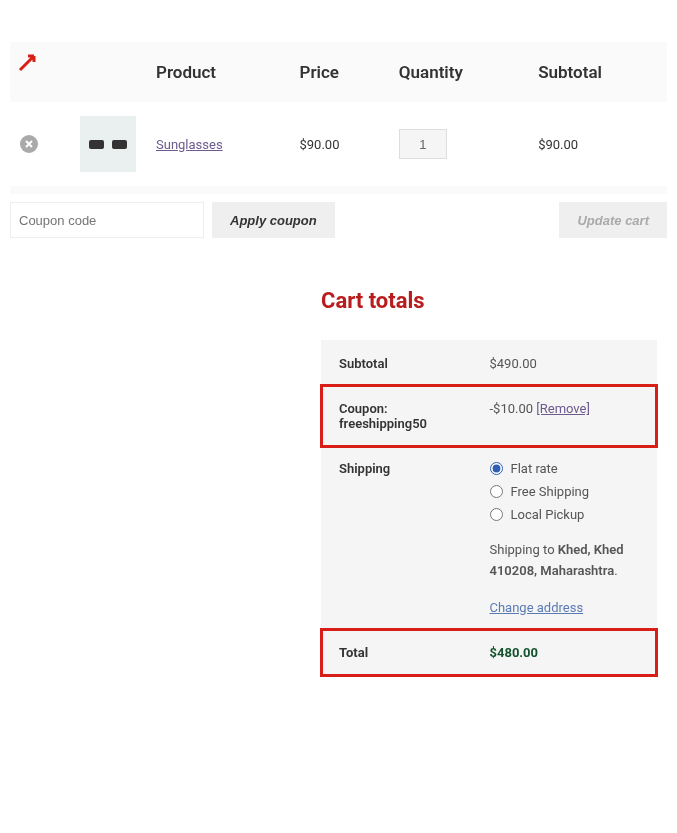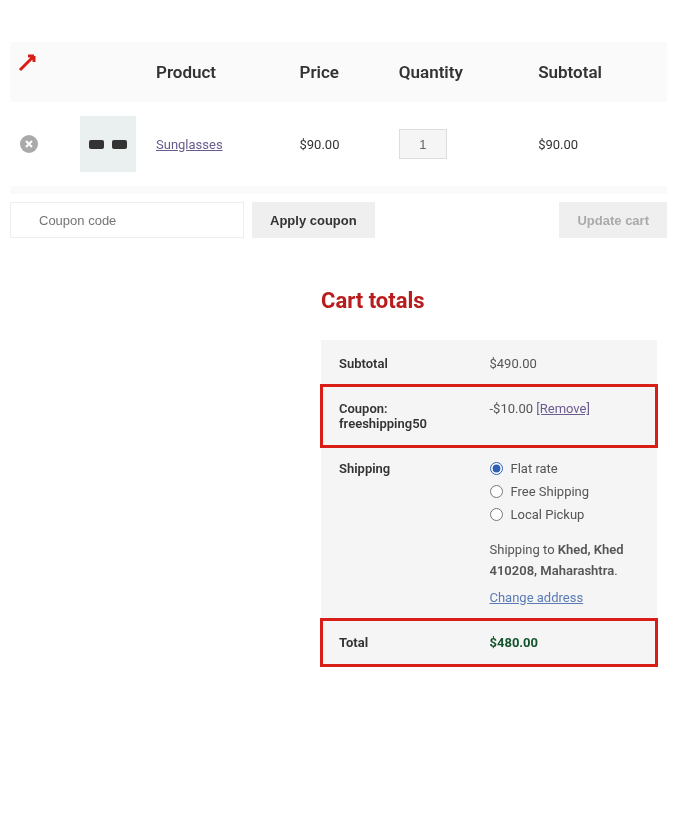--- a/index.html
+++ b/index.html
@@ -28,39 +28,39 @@
     .laptop-icon::before { content:""; position:absolute; top:2px; left:2px; right:2px; bottom:2px; background:linear-gradient(135deg,#4a90d9,#2c5aa0); }
     .laptop-icon::after { content:""; position:absolute; bottom:-4px; left:-6px; right:-6px; height:4px; background:#bbb; border-radius:0 0 3px 3px; }
     .glasses-icon { width: 38px; height: 12px; position: relative; }
     .glasses-icon::before, .glasses-icon::after { content:""; position:absolute; width:15px; height:9px; background:#333; border-radius:2px; top:2px; }
     .glasses-icon::before { left:0; }
     .glasses-icon::after { right:0; }
     .product-link { color: #6b5b8e; text-decoration: underline; }
     .qty-input { width: 48px; height: 30px; text-align: center; border: 1px solid #ddd; background: #f5f5f5; color: #666; font-size: 13px; }
     
     .actions-row { display: flex; gap: 8px; margin-top: 8px; }
-    .coupon-input { flex: 0 0 170px; height: 36px; border: 1px solid #eee; padding: 0 28px; font-size: 13px; color: #999; }
-    .btn { height: 36px; padding: 0 18px; background: #efefef; border: none; color: #333; font-weight: 600; font-size: 13px; cursor: pointer; }
+    .coupon-input { flex: 0 0 170px; height: 36px; border: 1px solid #eee; padding: 0 8px; font-size: 13px; color: #999; }
+    .btn { height: 36px; padding: 0 18px; background: #efefef; border: none; color: #333; font-weight: 600; font-size: 13px; cursor: pointer; font-style: italic; }
     .btn.disabled { color: #aaa; cursor: default; margin-left: auto; }
     
     .totals-wrap { width: 346px; margin-left: auto; margin-top: 50px; padding-right: 10px; }
     .totals-title { font-size: 22px; font-weight: 700; color: #b91c1c; margin-bottom: 27px; }
     .totals-table { width: 100%; background: #f5f5f5; }
     .totals-table tr { border-bottom: 1px solid #e8e8e8; }
     .totals-table th, .totals-table td { padding: 14px 16px; text-align: left; vertical-align: top; }
     .totals-table th { font-weight: 600; color: #333; width: 45%; }
     .totals-table td { color: #555; }
     .hl { outline: 3px solid #d91e18; }
     .remove-link { color: #6b5b8e; text-decoration: underline; }
     .radio-row { display: flex; align-items: center; margin-bottom: 8px; }
     .radio-row input { margin-right: 8px; accent-color: #2e5fb3; }
     .radio-row label { color: #555; }
     .ship-text { margin-top: 18px; color: #555; line-height: 1.6; }
     .ship-text b { font-weight: 600; }
-    .change-addr { display: inline-block; margin-top: 8px; color: #5b7bb5; text-decoration: underline; }
+    .change-addr { display: inline-block; margin-top: 18px; color: #5b7bb5; text-decoration: underline; }
     .total-row td { font-weight: 700; color: #14532d; }
     .total-row th { font-weight: 700; }
   </style>
 </head>
 <body>
 
 <div class="notice-wrap">
   <span class="arrow">
     <svg viewBox="0 0 24 24">
         <path d="M4 20 L18 6 M18 6 L12 6 M18 6 L18 12" stroke="#d91e18" stroke-width="3" fill="none"></path>

